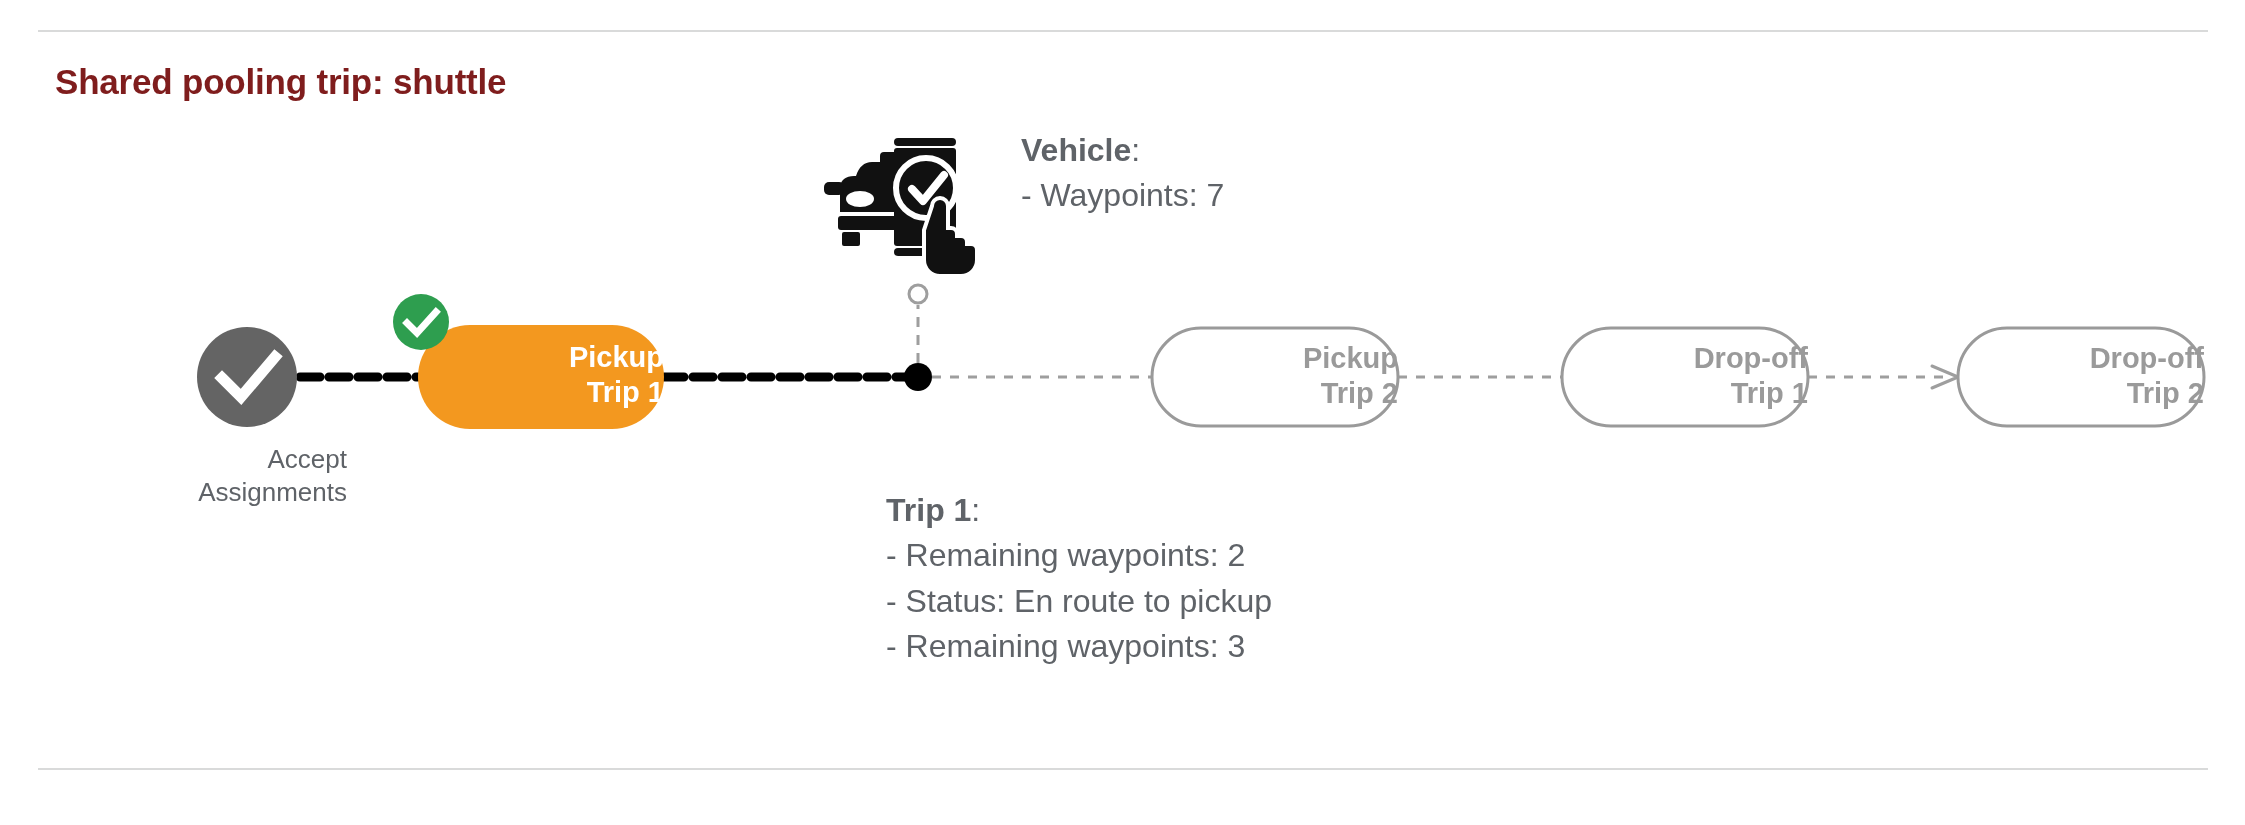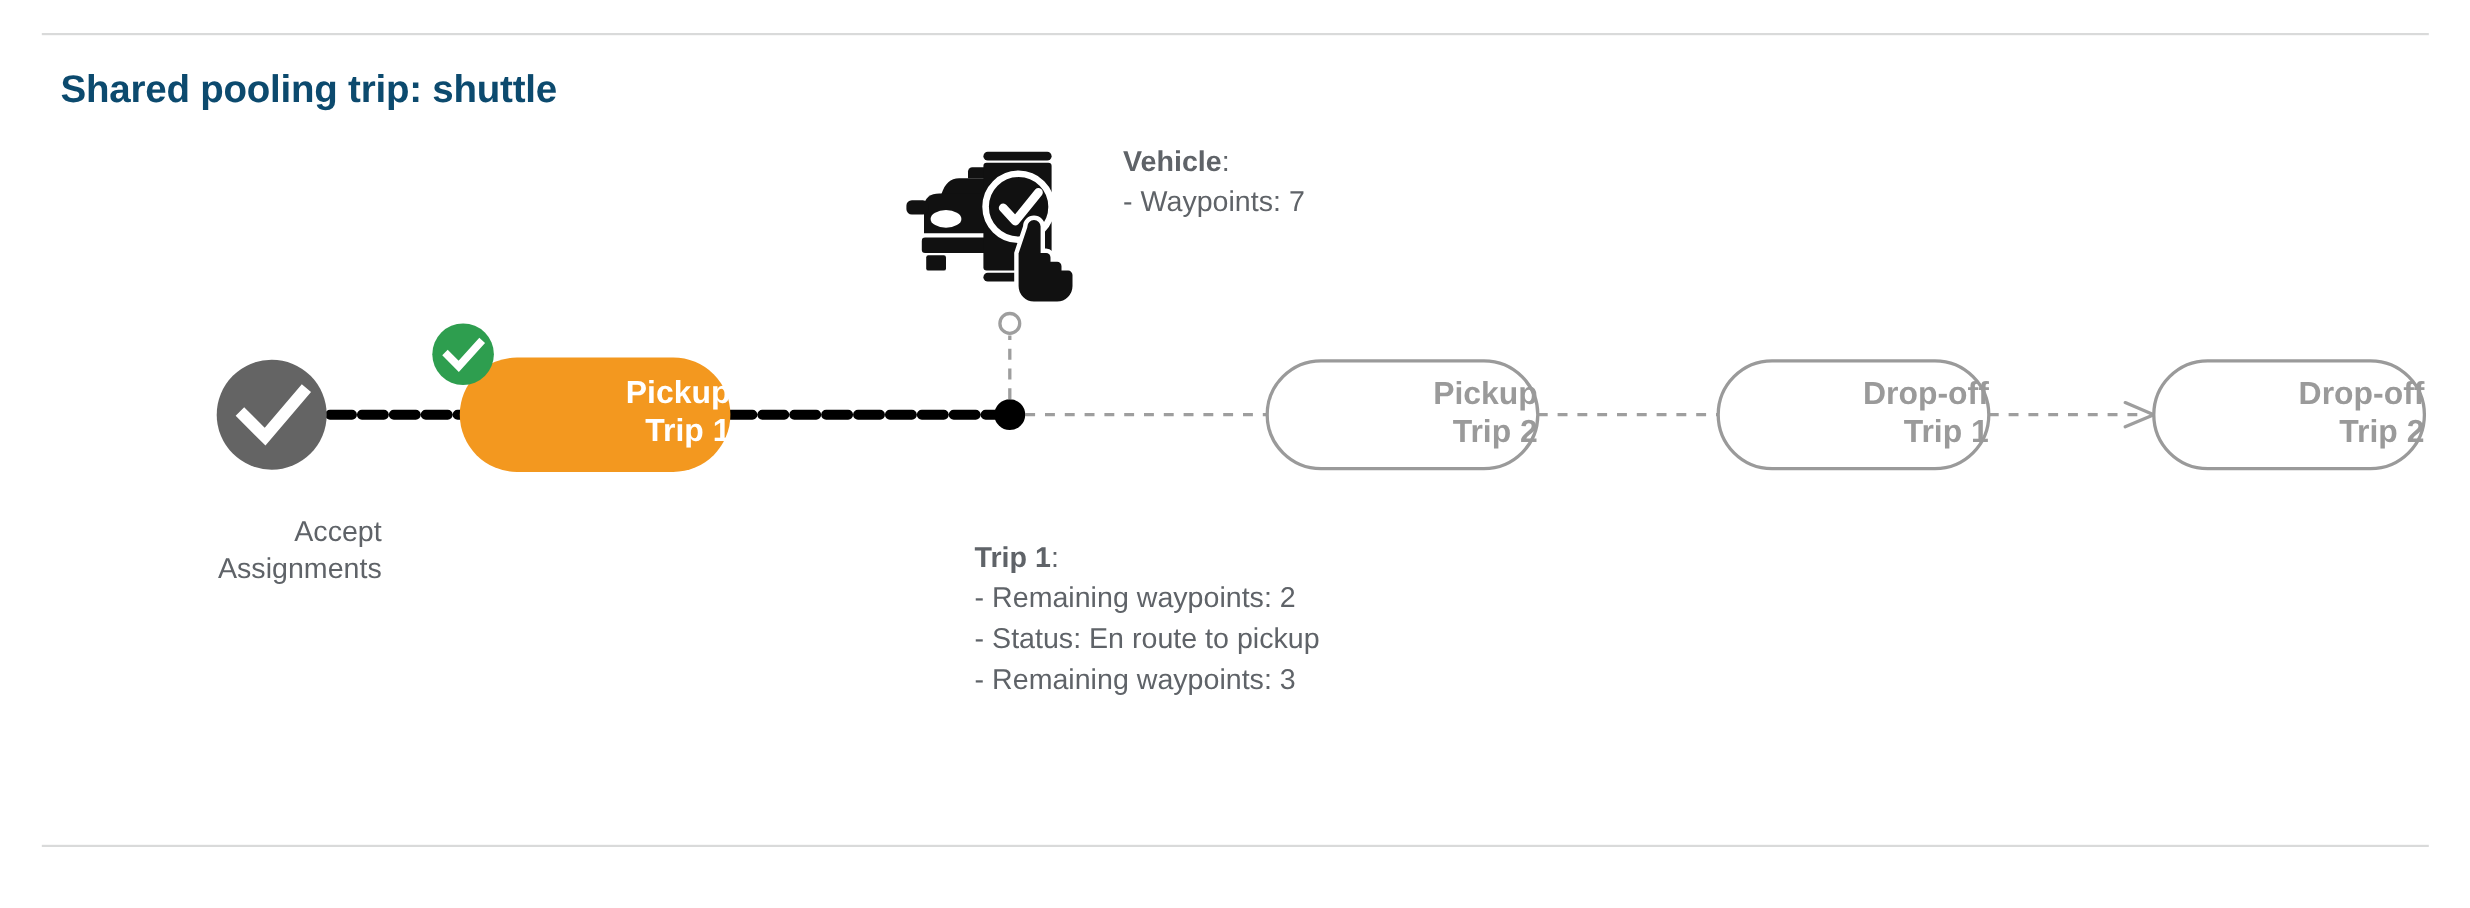--- a/index.html
+++ b/index.html
@@ -30,21 +30,21 @@
   #divider-top  { top: 30px; }
   #divider-bottom { top: 768px; }
 
   
   #page-title {
     position: absolute;
     left: 55px;
     top: 62px;
     font-size: 35px;
     font-weight: bold;
-    color: #0c4a6e;
+    color: #7f1d1d;
     letter-spacing: -0.2px;
     white-space: nowrap;
   }
 
   
   #flow-canvas {
     position: absolute;
     left: 0;
     top: 0;
     width: 2245px;
@@ -67,28 +67,27 @@
   .pill-label-idle {
     color: #9a9a9a;
     font-size: 29px;
     font-weight: bold;
   }
   .start-caption {
     color: #5f6368;
     font-size: 26px;
     font-weight: normal;
     line-height: 1.28;
-    margin-top: 24px;
   }
 
   
   .annotation {
     position: absolute;
     color: #5f6368;
-    font-size: 26px;
+    font-size: 32px;
     line-height: 1.42;
     white-space: nowrap;
   }
   .annotation .ann-line { display: block; }
   .annotation .ann-strong { font-weight: bold; color: #5f6368; }
 
   #vehicle-annotation { left: 1021px; top: 128px; }
   #trips-annotation   { left: 886px;  top: 488px; }
 
   

